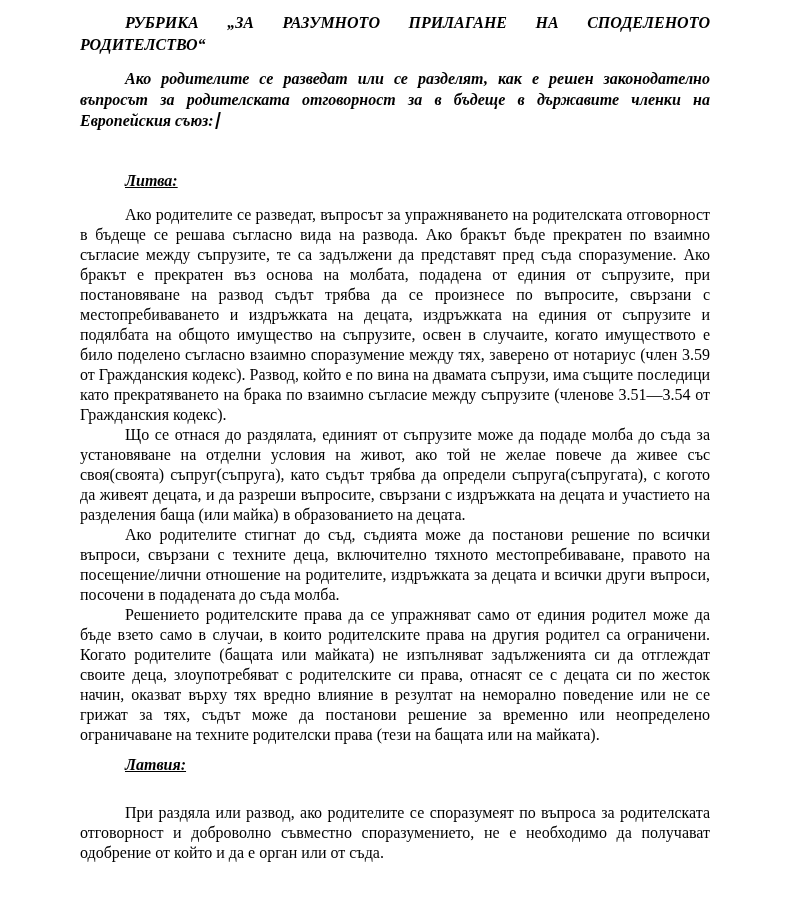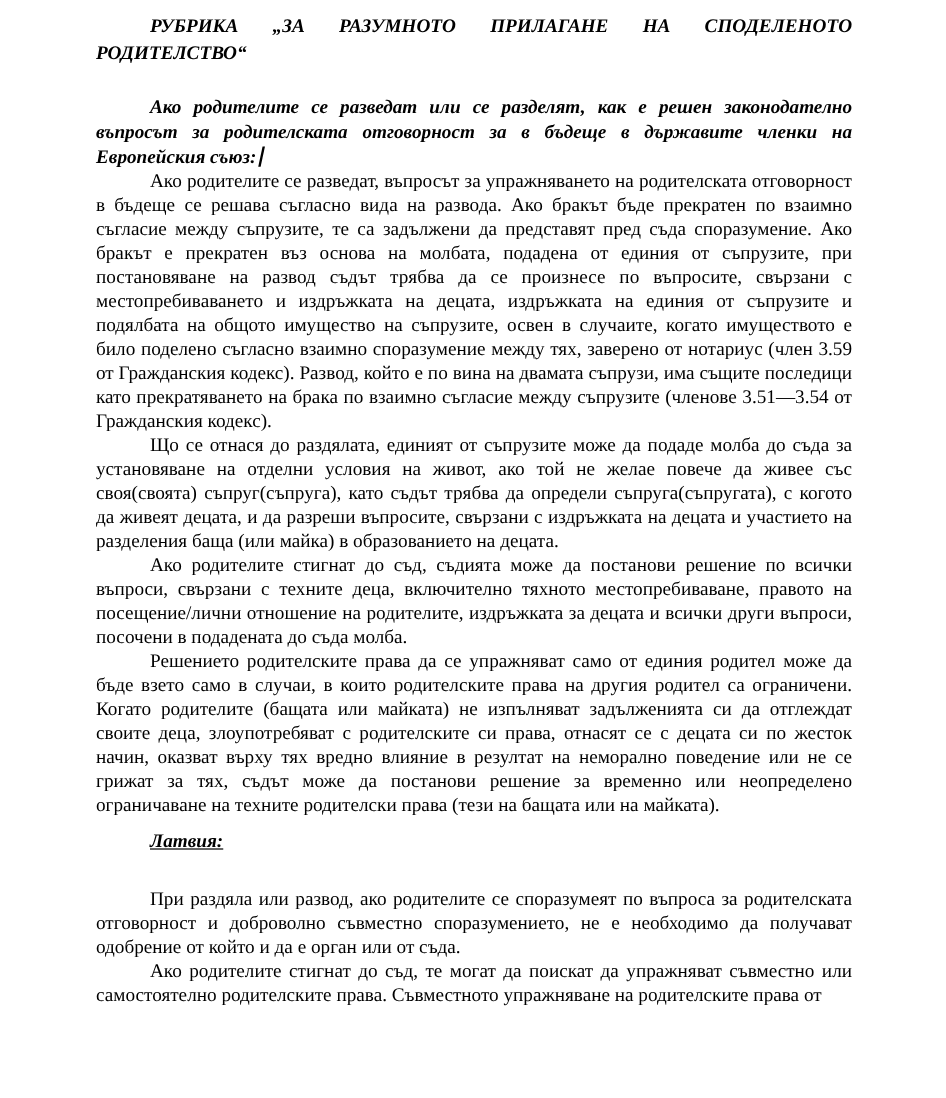--- a/index.html
+++ b/index.html
@@ -31,21 +31,21 @@
   }
   .title {
     font-weight: bold;
     font-style: italic;
     line-height: 22px;
   }
   .intro {
     font-weight: bold;
     font-style: italic;
     line-height: 21px;
-    margin-top: 23px;
+    margin-top: 12px;
   }
   .sec-heading {
     margin: 40px 0 14px 0;
     padding-left: 45px;
     font-size: 16px;
     font-weight: bold;
     font-style: italic;
     line-height: 20px;
   }
   .sec-heading .u {
@@ -67,28 +67,28 @@
 </style>
 </head>
 <body>
 
 <div class="page">
 
   <p class="para title">РУБРИКА „ЗА РАЗУМНОТО ПРИЛАГАНЕ НА СПОДЕЛЕНОТО РОДИТЕЛСТВО“</p>
 
   <p class="para intro"><span>Ако родителите се разведат или се разделят, как е решен законодателно въпросът за родителската отговорност за в бъдеще в държавите членки на Европейския съюз:</span><span class="caret"></span></p>
 
+  <h2 class="sec-heading first"><span class="u">Литва:</span></h2>
 
   <p class="para body">Ако родителите се разведат, въпросът за упражняването на родителската отговорност в бъдеще се решава съгласно вида на развода. Ако бракът бъде прекратен по взаимно съгласие между съпрузите, те са задължени да представят пред съда споразумение. Ако бракът е прекратен въз основа на молбата, подадена от единия от съпрузите, при постановяване на развод съдът трябва да се произнесе по въпросите, свързани с местопребиваването и издръжката на децата, издръжката на единия от съпрузите и подялбата на общото имущество на съпрузите, освен в случаите, когато имуществото е било поделено съгласно взаимно споразумение между тях, заверено от нотариус (член 3.59 от Гражданския кодекс). Развод, който е по вина на двамата съпрузи, има същите последици като прекратяването на брака по взаимно съгласие между съпрузите (членове 3.51—3.54 от Гражданския кодекс).</p>
 
   <p class="para body">Що се отнася до раздялата, единият от съпрузите може да подаде молба до съда за установяване на отделни условия на живот, ако той не желае повече да живее със своя(своята) съпруг(съпруга), като съдът трябва да определи съпруга(съпругата), с когото да живеят децата, и да разреши въпросите, свързани с издръжката на децата и участието на разделения баща (или майка) в образованието на децата.</p>
 
   <p class="para body">Ако родителите стигнат до съд, съдията може да постанови решение по всички въпроси, свързани с техните деца, включително тяхното местопребиваване, правото на посещение/лични отношение на родителите, издръжката за децата и всички други въпроси, посочени в подадената до съда молба.</p>
 
   <p class="para body">Решението родителските права да се упражняват само от единия родител може да бъде взето само в случаи, в които родителските права на другия родител са ограничени. Когато родителите (бащата или майката) не изпълняват задълженията си да отглеждат своите деца, злоупотребяват с родителските си права, отнасят се с децата си по жесток начин, оказват върху тях вредно влияние в резултат на неморално поведение или не се грижат за тях, съдът може да постанови решение за временно или неопределено ограничаване на техните родителски права (тези на бащата или на майката).</p>
 
   <h2 class="sec-heading second"><span class="u">Латвия:</span></h2>
 
   <p class="para body">При раздяла или развод, ако родителите се споразумеят по въпроса за родителската отговорност и доброволно съвместно споразумението, не е необходимо да получават одобрение от който и да е орган или от съда.</p>
 
-  <p class="para body">Ако родителите стигнат до съд, те могат да поискат да упражняват съвместно или самостоятелно родителските права. Съвместното упражняване на родителските права от</p>
 
 </div>
 
 </body></html>

